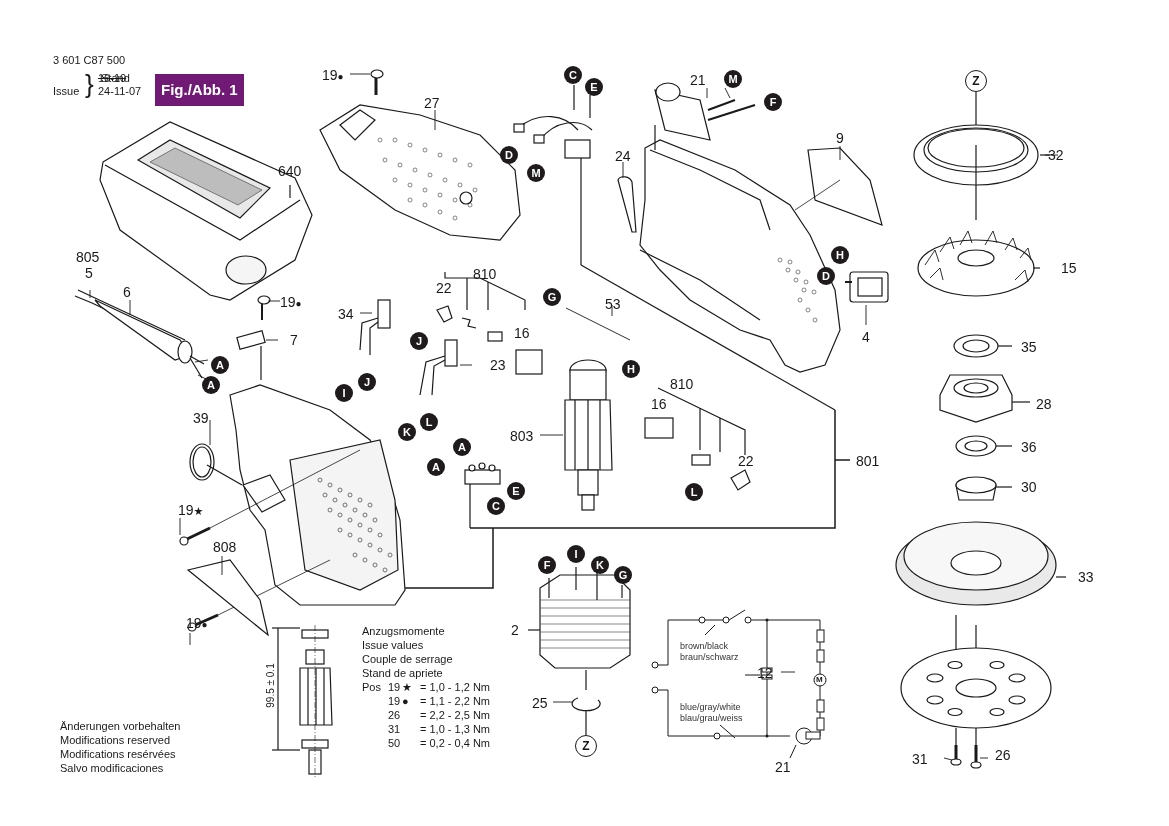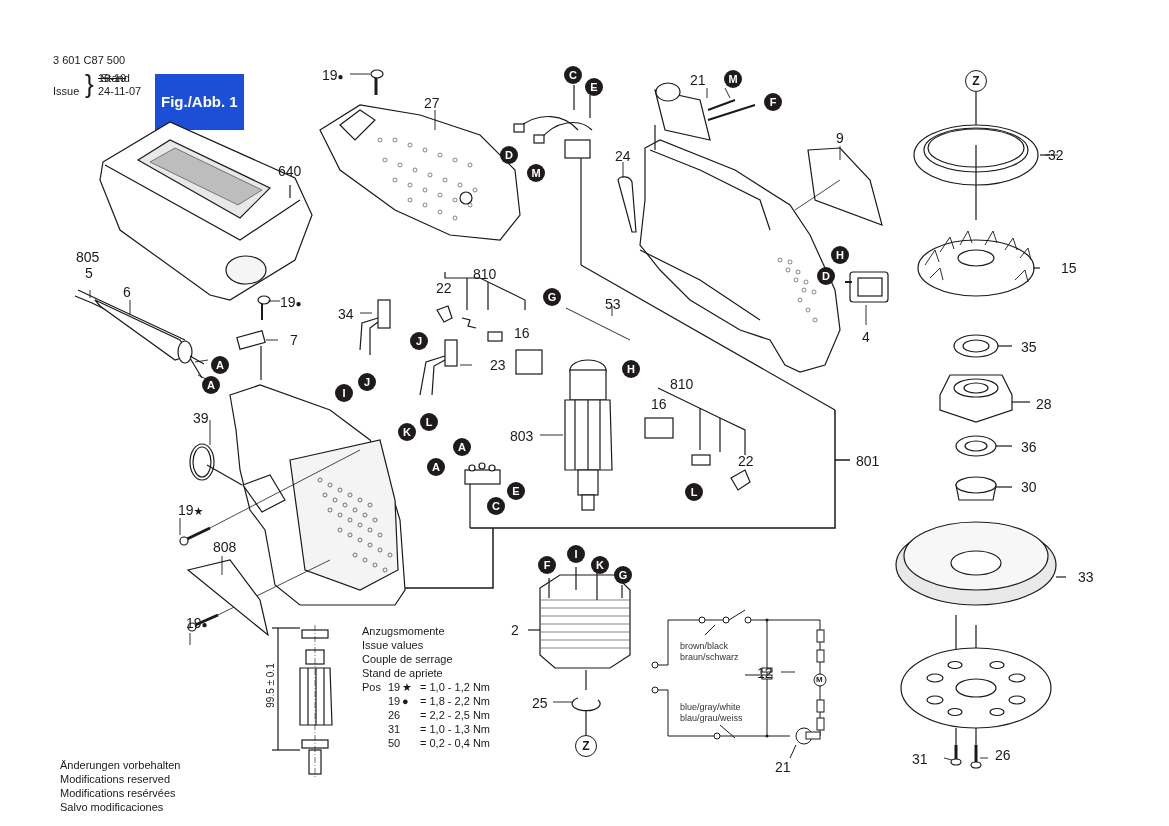--- a/index.html
+++ b/index.html
@@ -1,19 +1,19 @@
 <!DOCTYPE html>
 <html><head>
 <meta charset="utf-8">
 <style>
   html,body{margin:0;padding:0;background:#ffffff;}
   body{width:1169px;height:826px;position:relative;overflow:hidden;font-family:"Liberation Sans",sans-serif;color:#1a1a1a;}
   .abs{position:absolute;}
   .hdr{font-size:11px;line-height:13px;}
-  .fig{position:absolute;left:155px;top:74px;background:#1d4ed8;color:#fff;font-weight:bold;font-size:15px;padding:19px 6px;line-height:18px;}
+  .fig{position:absolute;left:155px;top:74px;background:#701a75;color:#fff;font-weight:bold;font-size:15px;padding:7px 6px;line-height:18px;}
   .lbl{position:absolute;font-weight:normal;font-size:14px;line-height:14px;white-space:nowrap;}
   .badge{position:absolute;width:18px;height:18px;border-radius:50%;background:#1f1b1c;color:#fff;font-weight:bold;font-size:11px;line-height:18px;text-align:center;}
   .zbadge{position:absolute;width:20px;height:20px;border-radius:50%;background:#fff;border:1.5px solid #1a1a1a;color:#1a1a1a;font-weight:bold;font-size:12px;line-height:20px;text-align:center;}
   .small{position:absolute;font-size:9px;line-height:11px;white-space:nowrap;color:#333;}
   svg.layer{position:absolute;left:0;top:0;}
   .torque-row{display:flex;}
 </style>
 </head>
 <body>
 
@@ -477,21 +477,21 @@
   <div class="torque-row">
     <span style="width:26px;">Pos</span>
     <span style="width:14px;">19</span>
     <span style="width:18px;">★</span>
     <span>= 1,0 - 1,2 Nm</span>
   </div>
   <div class="torque-row">
     <span style="width:26px;"></span>
     <span style="width:14px;">19</span>
     <span style="width:18px;">●</span>
-    <span>= 1,8 - 2,2 Nm</span>
+    <span>= 1,1 - 2,2 Nm</span>
   </div>
   <div class="torque-row">
     <span style="width:26px;"></span>
     <span style="width:32px;">26</span>
     <span>= 2,2 - 2,5 Nm</span>
   </div>
   <div class="torque-row">
     <span style="width:26px;"></span>
     <span style="width:32px;">31</span>
     <span>= 1,0 - 1,3 Nm</span>
@@ -502,18 +502,18 @@
     <span>= 0,2 - 0,4 Nm</span>
   </div>
 </div>
 
 <div class="small" style="left:680px;top:641px;">brown/black</div>
 <div class="small" style="left:680px;top:652px;">braun/schwarz</div>
 <div class="small" style="left:680px;top:702px;">blue/gray/white</div>
 <div class="small" style="left:680px;top:713px;">blau/grau/weiss</div>
 <div class="abs" style="left:816px;top:675px;font-size:8px;font-weight:bold;line-height:10px;">M</div>
 
-<div class="abs" style="left:60px;top:719px;font-size:11px;line-height:14px;margin-top:39px;">
+<div class="abs" style="left:60px;top:719px;font-size:11px;line-height:14px;">
   <div>Änderungen vorbehalten</div>
   <div>Modifications reserved</div>
   <div>Modifications resérvées</div>
   <div>Salvo modificaciones</div>
 </div>
 
 </body></html>

